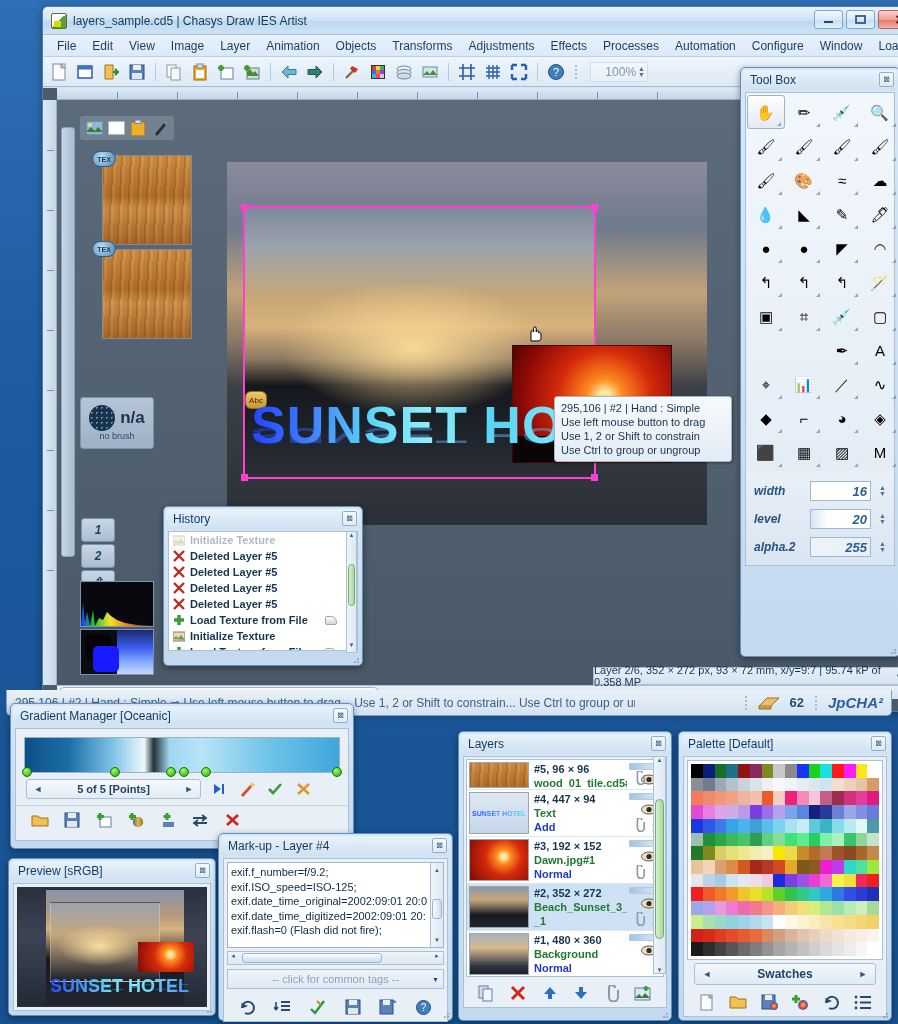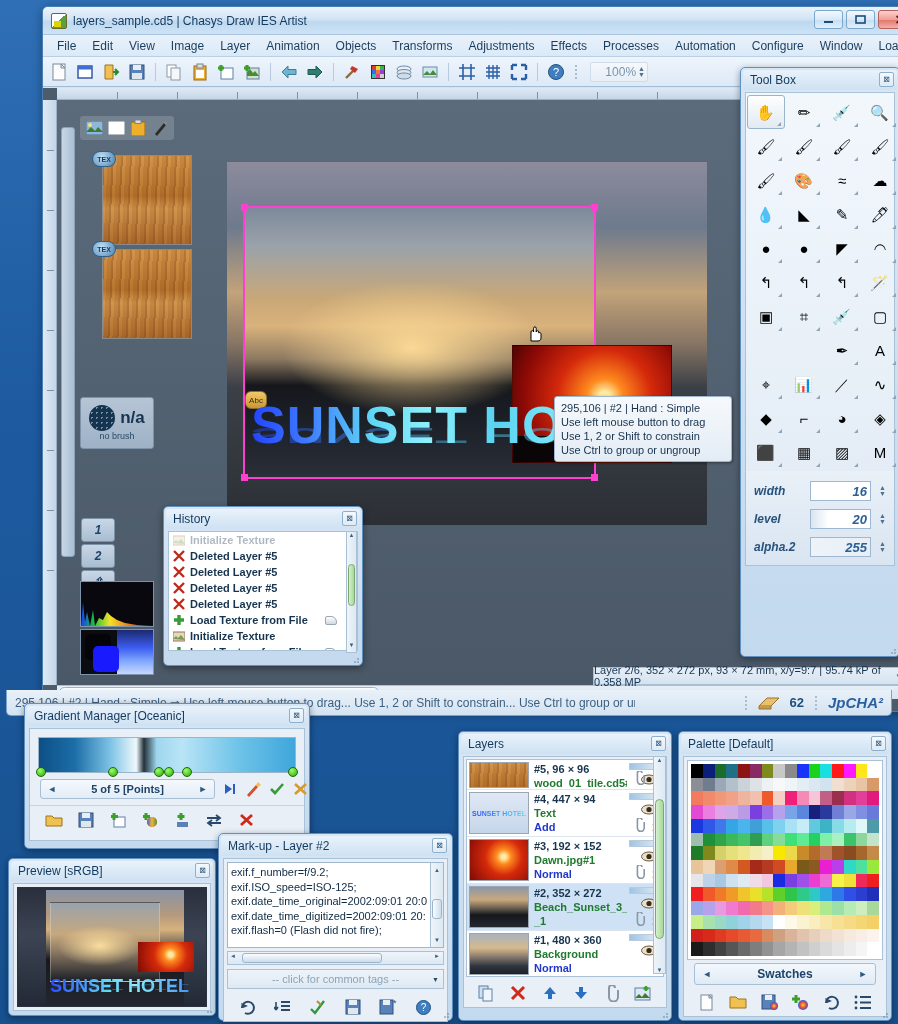--- a/index.html
+++ b/index.html
@@ -267,21 +267,21 @@
     border:1px solid #7aa3c9; border-top:none;
     display:flex;align-items:center;padding:0 8px; gap:10px;
     font-size:12px;color:#2a4f72;
     border-radius:0 0 5px 5px;
   }
   .statspacer{flex:1}
   .dots{width:4px;height:16px;background:
      radial-gradient(circle,#a9bdd0 1px,transparent 1px) 0 0/4px 4px;}
 
   
-  #gradient{ left:24px; top:703px; width:286px; height:146px; }
+  #gradient{ left:10px; top:703px; width:344px; height:146px; }
   .grad-strip{
     height:36px;margin:8px 8px 0 8px;border:1px solid #9ab4cc;position:relative;
     background:linear-gradient(90deg,#0d4f86 0%, #1c6ea8 14%, #7fc3e6 28%, #eef8fc 38%, #24313a 41%, #9fd7ef 46%, #b9e4f6 56%, #6ec3e8 78%, #3fa6dc 100%);
   }
   .gstop{position:absolute;bottom:-5px;width:10px;height:10px;border-radius:50%;
      background:radial-gradient(circle at 35% 30%,#9cff66,#2aa80d);border:1px solid #1d6b09;}
   .grad-row{display:flex;align-items:center;gap:8px;padding:6px 10px;}
   .stepper{
     display:flex;align-items:center;height:20px;flex:0 0 175px;
     background:linear-gradient(180deg,#f5f9fd,#e3ecf5);border:1px solid #a8c0d6;border-radius:3px;
@@ -1148,21 +1148,21 @@
       </div>
     </div>
     <svg class="grip" viewBox="0 0 9 9">
         <circle cx="7" cy="7" r="1" fill="#5e7e9c"></circle>
         <circle cx="4" cy="7" r="1" fill="#5e7e9c"></circle>
       </svg>
   </div>
 
   <div class="panel" id="markup">
     <div class="panel-title">
-      <span>Mark-up - Layer #2</span>
+      <span>Mark-up - Layer #4</span>
       <span class="panel-x">⊠</span>
     </div>
     <div class="panel-body">
       <div class="mk-text">
         <div>exif.f_number=f/9.2;</div>
         <div>exif.ISO_speed=ISO-125;</div>
         <div>exif.date_time_original=2002:09:01 20:0</div>
         <div>exif.date_time_digitized=2002:09:01 20:</div>
         <div>exif.flash=0 (Flash did not fire);</div>
         <div style="position:absolute;right:0;top:0;bottom:0;width:13px;background:linear-gradient(90deg,#eef4fa,#dde8f2);border-left:1px solid #aac0d4">

